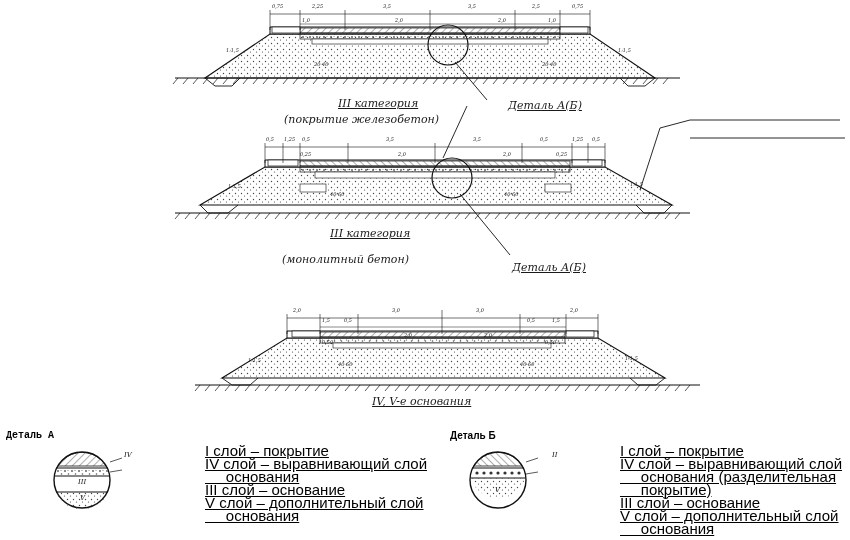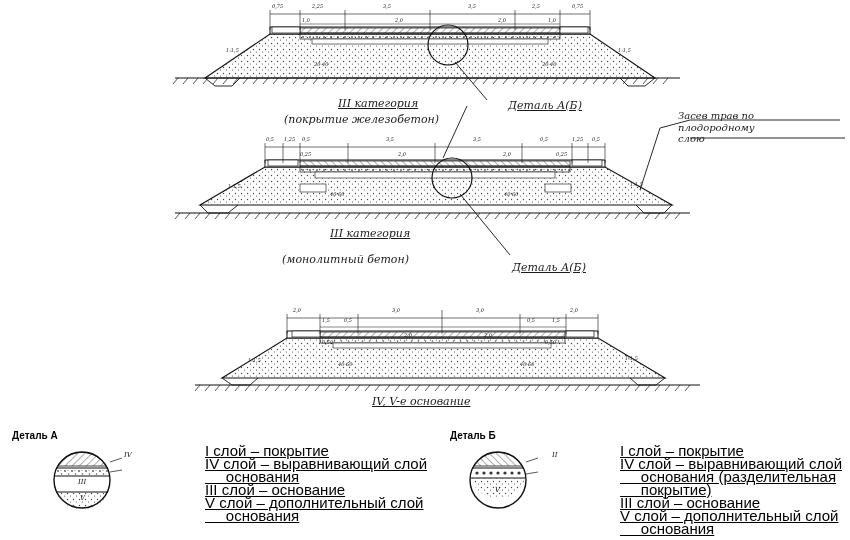--- a/index.html
+++ b/index.html
@@ -424,29 +424,26 @@
   <div class="txt handw-xs" style="left:570px;top:308px;">2,0</div>
   <div class="txt handw-xs" style="left:322px;top:340px;">0,50</div>
   <div class="txt handw-xs" style="left:404px;top:333px;">2,0</div>
   <div class="txt handw-xs" style="left:484px;top:333px;">2,0</div>
   <div class="txt handw-xs" style="left:545px;top:340px;">0,50</div>
   <div class="txt handw-xs" style="left:248px;top:358px;">1:1,5</div>
   <div class="txt handw-xs" style="left:625px;top:356px;">1:1,5</div>
   <div class="txt handw-xs" style="left:338px;top:362px;">40-60</div>
   <div class="txt handw-xs" style="left:520px;top:362px;">40-60</div>
 
-  <div class="txt handw" style="left:372px;top:396px;"><span class="u-line">IV, V-е основание</span></div>
+  <div class="txt handw" style="left:372px;top:396px;"><span class="u-line">IV, V-е основания</span></div>
 
   <div class="txt handw" style="left:508px;top:100px;"><span class="u-line">Деталь А(Б)</span></div>
   <div class="txt handw" style="left:512px;top:262px;"><span class="u-line">Деталь А(Б)</span></div>
-  <div class="txt handw" style="left:678px;top:110px;font-size:10px;line-height:1.15;">Засев трав по
-плодородному
-слою</div>
-
-  <div class="txt legend-title" style="left:12px;top:430px;">Деталь А</div>
+
+  <div class="txt legend-title" style="left:6px;top:430px;font-family:Liberation Mono, monospace;">Деталь А</div>
   <div class="txt circ-label" style="left:124px;top:452px;">IV</div>
   <div class="txt circ-label" style="left:78px;top:479px;">III</div>
   <div class="txt circ-label" style="left:80px;top:495px;">V</div>
 
   <div class="txt legend-text" style="left:205px;top:442px;">I слой – покрытие</div>
   <div class="txt legend-text" style="left:205px;top:455px;">IV слой – выравнивающий слой</div>
   <div class="txt legend-text" style="left:205px;top:468px;">     основания</div>
   <div class="txt legend-text" style="left:205px;top:481px;">III слой – основание</div>
   <div class="txt legend-text" style="left:205px;top:494px;">V слой – дополнительный слой</div>
   <div class="txt legend-text" style="left:205px;top:507px;">     основания</div>

